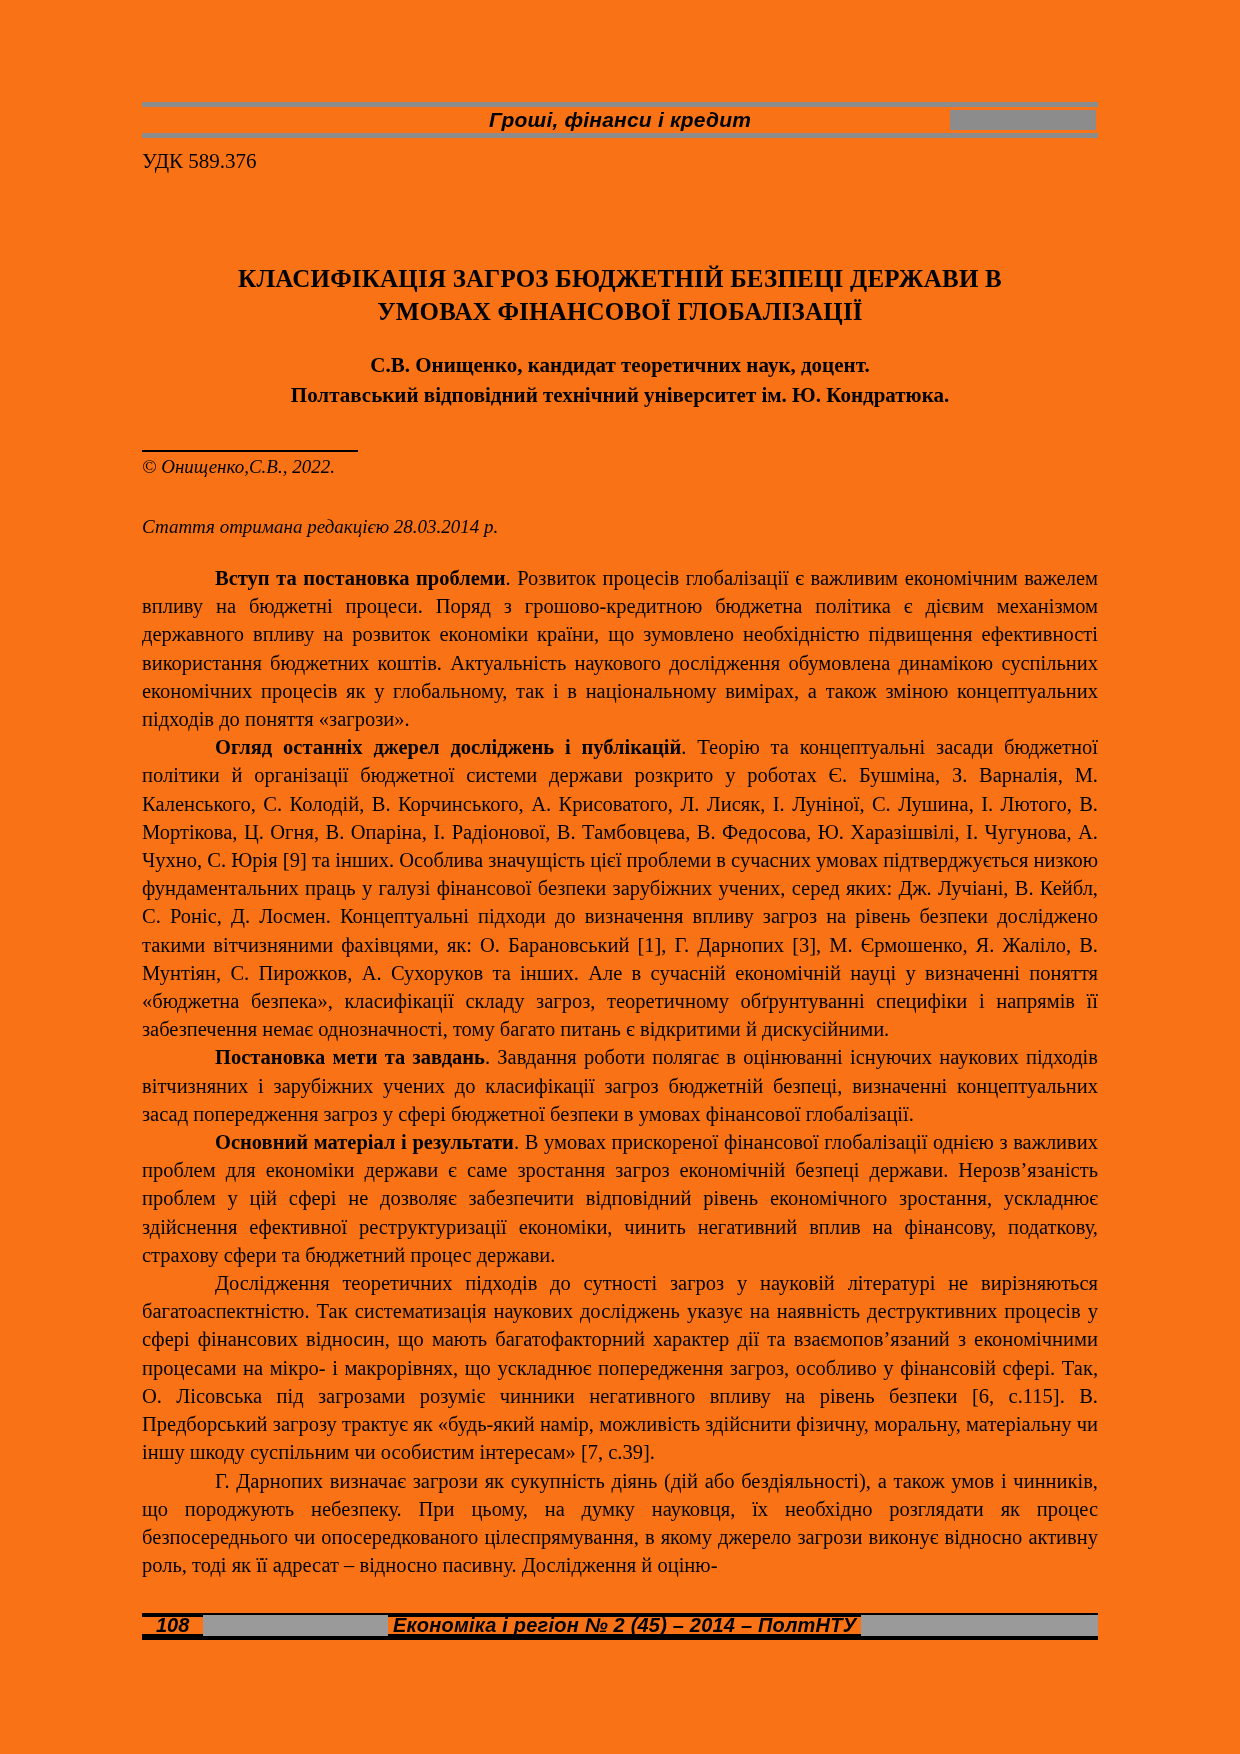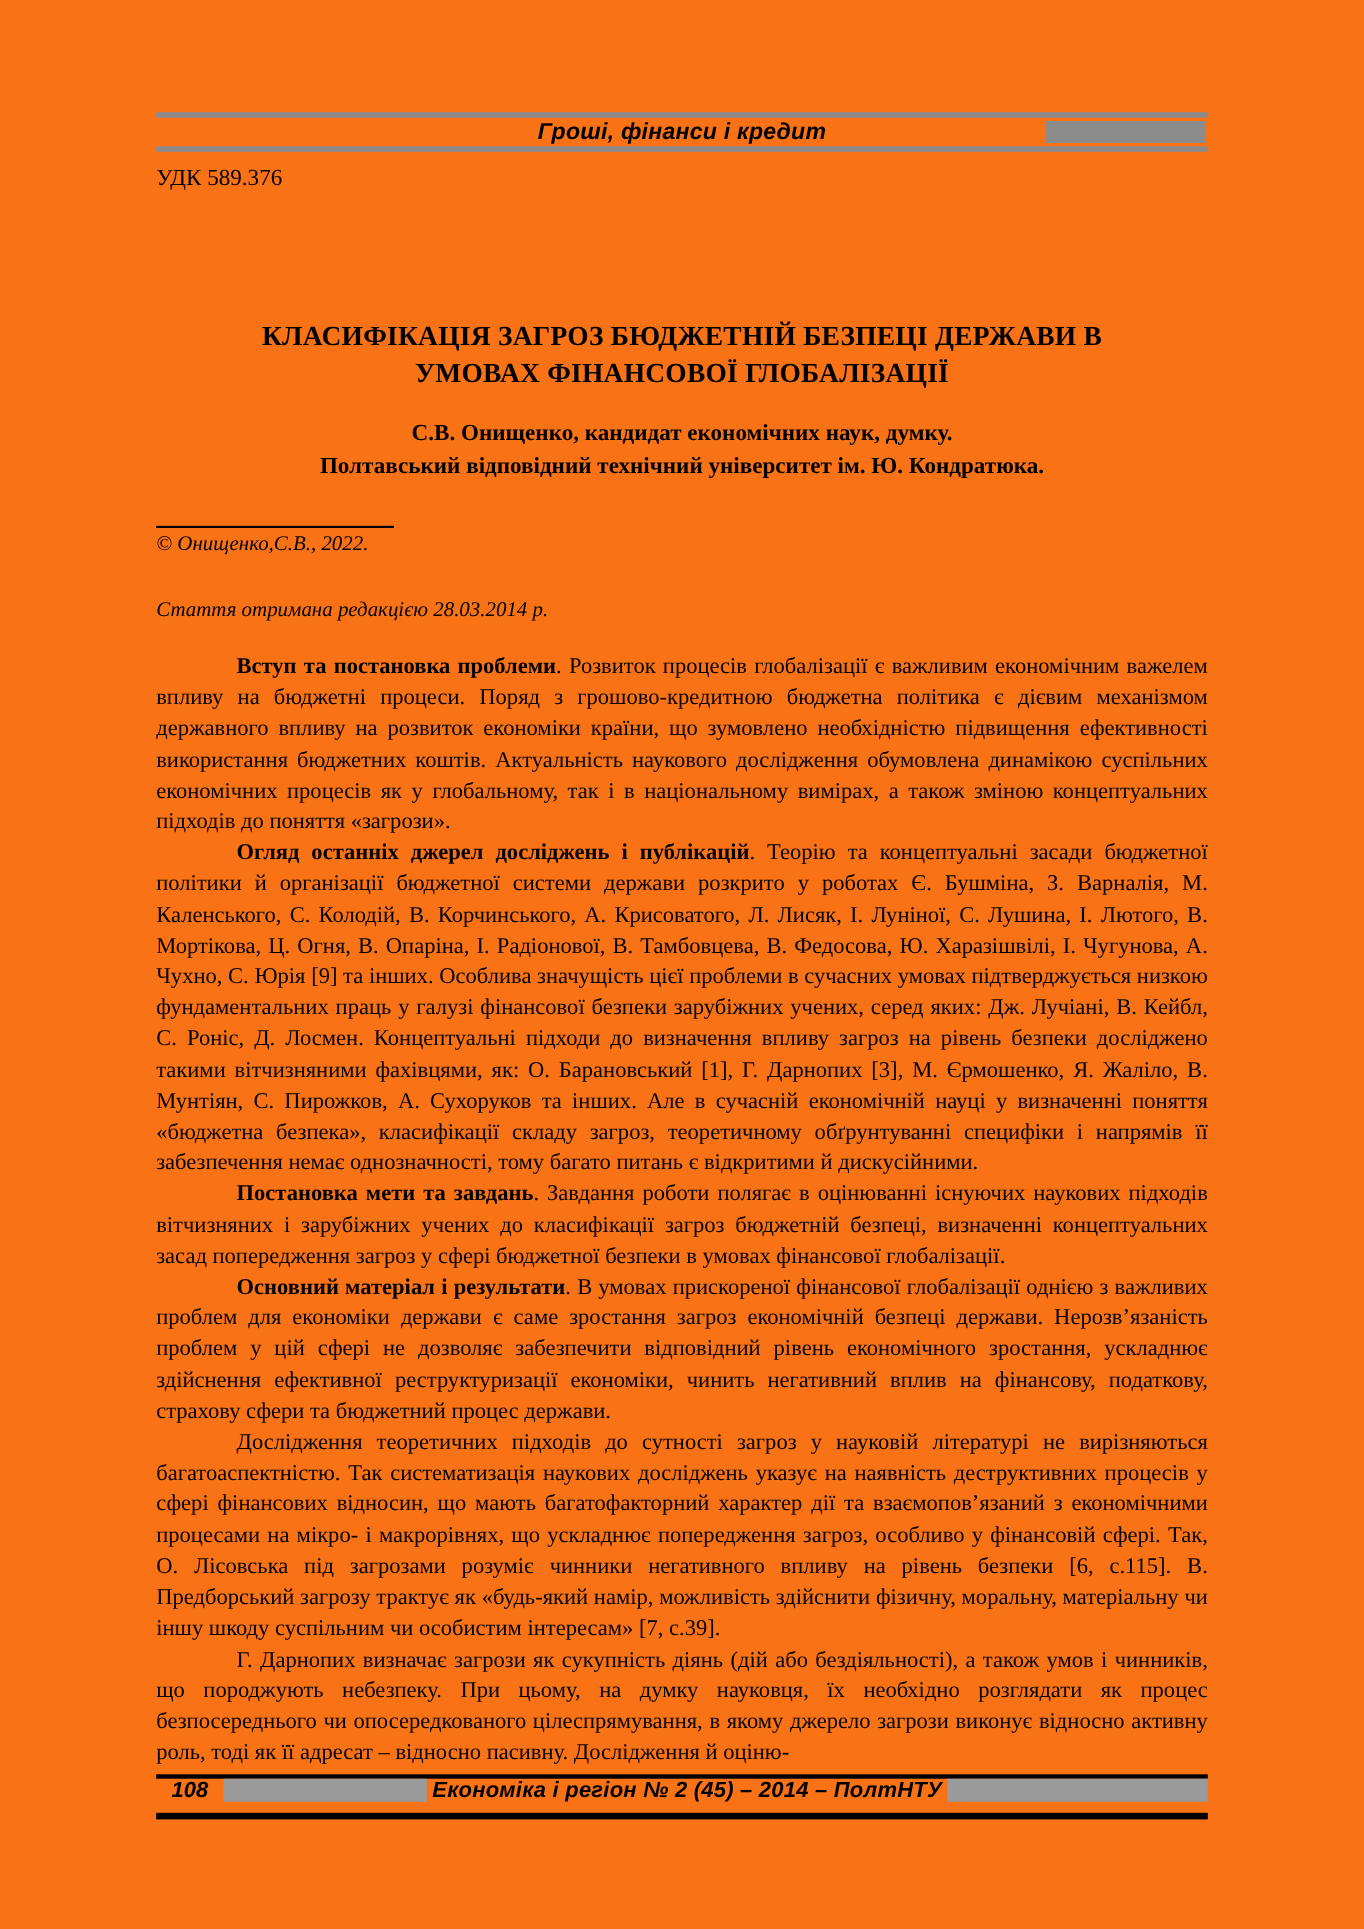--- a/index.html
+++ b/index.html
@@ -24,21 +24,21 @@
     letter-spacing:.2px;
   }
   .head-block{
     position:absolute;right:2px;top:3px;
     width:146px;height:20px;background:#8c8c8c;
   }
 
   .udc{margin-top:11px;font-size:21px;}
 
   .title{
-    margin:116px auto 0 auto;
+    margin:88px auto 0 auto;
     max-width:880px;
     text-align:center;
     font-size:25px;font-weight:bold;
     line-height:33px;
     letter-spacing:.2px;
   }
 
   .authors{margin-top:22px;text-align:center;font-weight:bold;font-size:21px;line-height:30px;}
 
   .copyright-block{margin-top:40px;}
@@ -47,21 +47,21 @@
 
   .received{margin-top:38px;font-style:italic;font-size:19px;}
 
   .body-text{margin-top:26px;font-size:20.5px;line-height:28.2px;text-align:justify;}
   .body-text p{margin:0;padding:0;text-indent:73px;}
   .body-text .lead{font-weight:bold;}
 
   
   .page-footer{position:absolute;left:142px;top:1613px;width:956px;}
   .foot-rule-top{height:4px;background:#000;}
-  .foot-row{display:flex;align-items:flex-start;height:31px;
+  .foot-row{display:flex;align-items:center;height:17px;
     font-family:"Liberation Sans", sans-serif;
     font-style:italic;font-weight:bold;font-size:20px;}
   .page-num{flex:0 0 auto;padding-left:14px;}
   .foot-bar{height:21px;background:#9a9a9a;}
   .foot-bar.left{flex:0 0 185px;margin-left:14px;}
   .foot-title{flex:1 1 auto;text-align:center;letter-spacing:.2px;}
   .foot-bar.right{flex:0 0 237px;}
   .foot-rule-bottom{height:6px;background:#000;}
 </style>
 </head>
@@ -77,21 +77,21 @@
         <span class="head-block"></span>
       </div>
       <div class="rule-gray"></div>
     </header>
 
     <div class="udc">УДК 589.376</div>
 
     <h1 class="title">КЛАСИФІКАЦІЯ ЗАГРОЗ БЮДЖЕТНІЙ БЕЗПЕЦІ ДЕРЖАВИ В УМОВАХ ФІНАНСОВОЇ ГЛОБАЛІЗАЦІЇ</h1>
 
     <div class="authors">
-      <div>С.В. Онищенко, кандидат економічних наук, думку.</div>
+      <div>С.В. Онищенко, кандидат теоретичних наук, доцент.</div>
       <div>Полтавський відповідний технічний університет ім. Ю. Кондратюка.</div>
     </div>
 
     <div class="copyright-block">
       <div class="copyright-rule"></div>
       <div class="copyright">© Онищенко,С.В., 2022.</div>
     </div>
 
     <div class="received">Стаття отримана редакцією 28.03.2014 р.</div>
 

